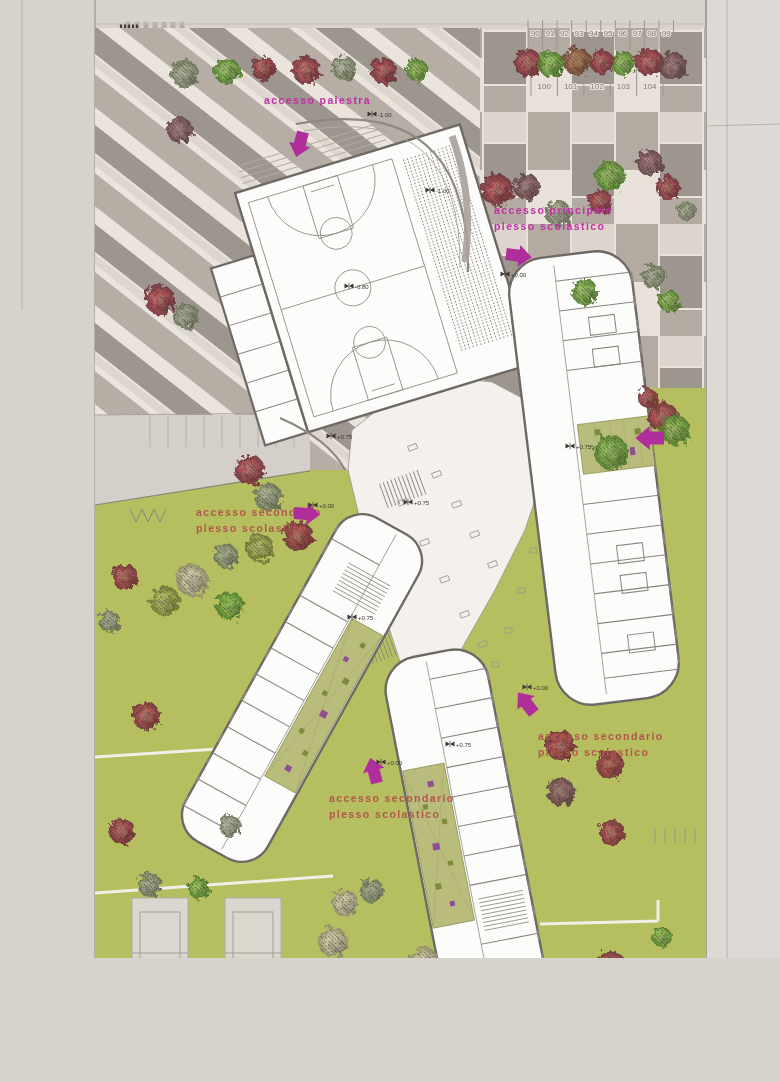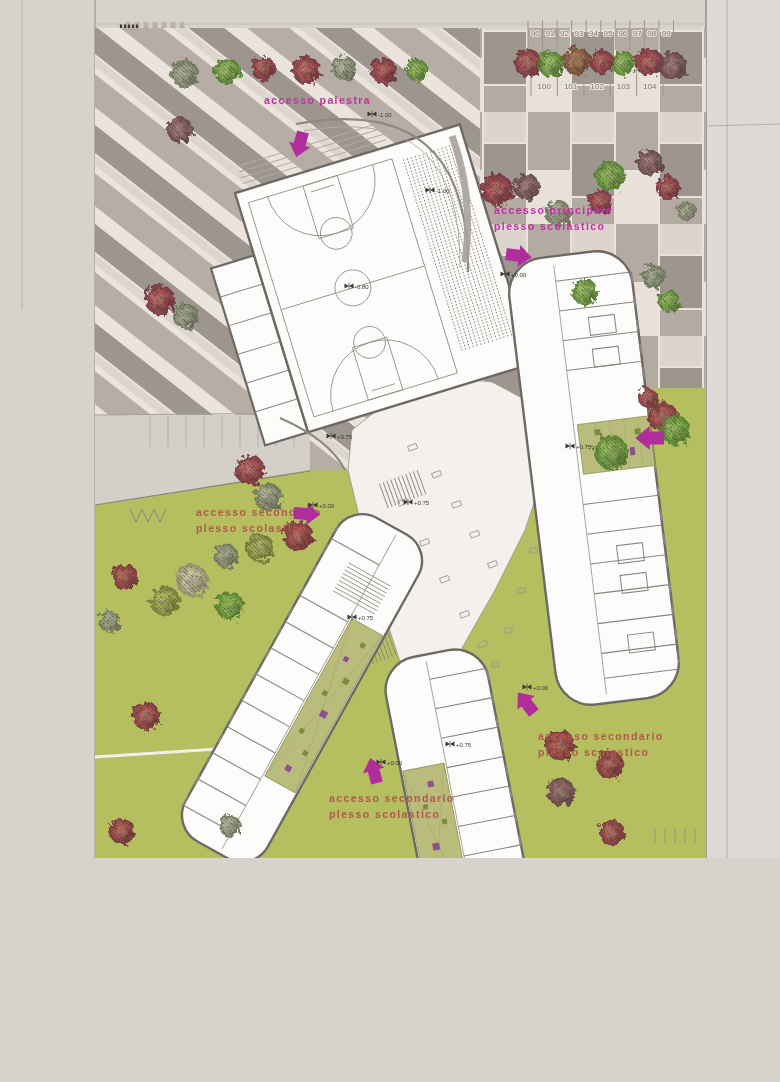--- a/index.html
+++ b/index.html
@@ -1,16 +1,16 @@
 <!DOCTYPE html>
 <html><head>
 <meta charset="utf-8">
 <style>
   html,body{margin:0;padding:0;background:#d8d2cd;}
-  .canvas{position:relative;width:780px;height:858px;overflow:hidden;background:#ef4444;
+  .canvas{position:relative;width:780px;height:958px;overflow:hidden;background:#ef4444;
           font-family:"Liberation Sans", sans-serif;}
   svg{display:block}
   text{font-family:"Liberation Sans", sans-serif;}
   .access-label{font-size:10.5px;letter-spacing:1.4px;font-weight:bold;}
   .pnum{font-size:8px;fill:#7d776f;paint-order:stroke;stroke:#eae4dc;stroke-width:2px;}
   .elev{font-size:6px;fill:#3c3835;}
 </style>
 </head>
 <body>
 

